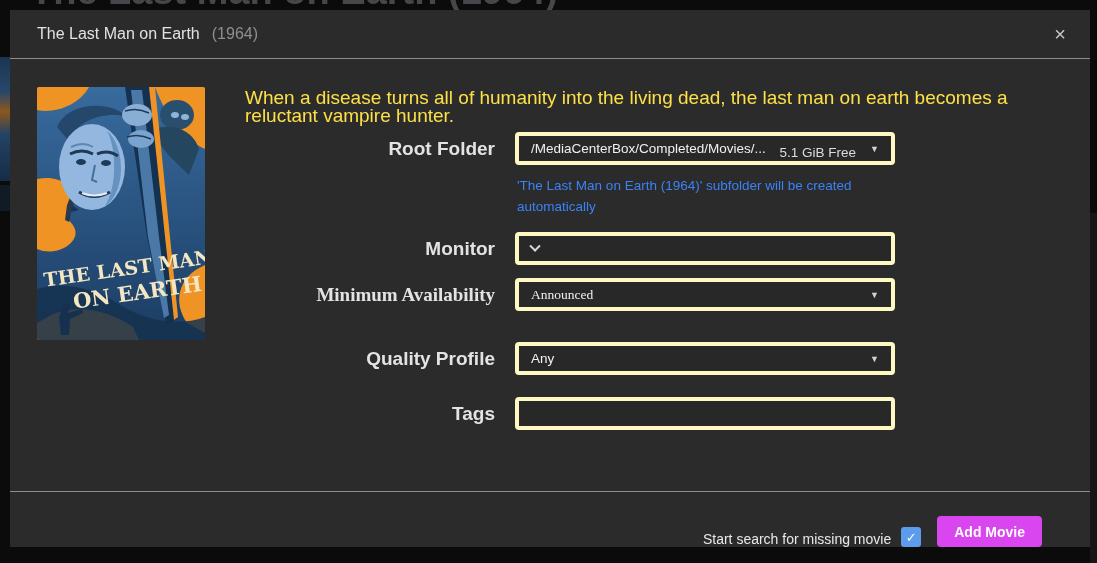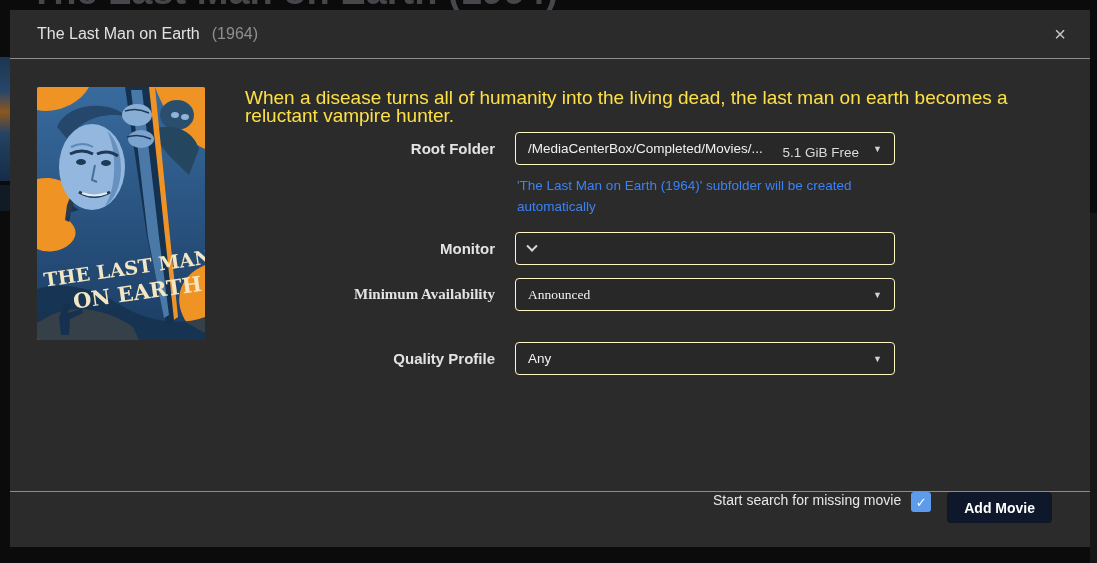--- a/index.html
+++ b/index.html
@@ -27,44 +27,44 @@
   .modal-body{ position:relative; height:431px; }
 
   .poster{ position:absolute; left:27px; top:28px; width:168px; height:253px; border-radius:2px;
     overflow:hidden; background:#1c3e66; }
   .poster svg{ display:block; width:100%; height:100%; }
 
   .overview{ position:absolute; left:235px; top:30px; right:38px; font-size:19px; line-height:18px;
     color:#fde047; }
 
   .form-row{ position:absolute; left:0; width:885px; height:33px; display:flex; align-items:center; }
-  .form-label{ width:485px; text-align:right; font-weight:bold; font-size:15px; color:#e3e3e3; }
-  .control{ margin-left:20px; width:380px; height:33px; border:1px solid #fef9c3; border-radius:4px;
+  .form-label{ width:485px; text-align:right; font-weight:bold; font-size:19px; color:#e3e3e3; }
+  .control{ margin-left:20px; width:380px; height:33px; border:4px solid #fef9c3; border-radius:4px;
     background:#282828; display:flex; align-items:center; padding:0 12px; color:#f0f0f0;
     font-size:13.5px; cursor:pointer; }
   .control .value{ flex:1; white-space:nowrap; overflow:hidden; }
   .control .free-space{ color:#dcdcdc; margin-right:14px; white-space:nowrap;margin-top:7px; }
   .caret-down{ font-size:9px; color:#d2d2d2; }
   .chevron{ width:8px; height:8px; border-right:2px solid #d8d8d8; border-bottom:2px solid #d8d8d8;
     transform:rotate(45deg) translate(-2px,-2px); }
   input.control{ cursor:text; }
   .helper-text{ position:absolute; left:507px; top:116px; width:372px; font-size:13.5px;
     line-height:21px; color:#3b82f6; }
 
   .row-root{ top:73px; }  .row-monitor{ top:173px; }  .row-minavail{ top:219px;font-family:Liberation Serif, serif; }
   .row-quality{ top:283px; }  .row-tags{ top:338px; }
 
   .modal-footer{ position:absolute; left:0; bottom:0; width:100%; height:56px;
-    border-top:1px solid #8d8d8d; display:flex; align-items:flex-start; justify-content:flex-end;
-    padding-right:38px; }
+    border-top:1px solid #8d8d8d; display:flex; align-items:flex-end; justify-content:flex-end;
+    padding-right:48px; }
   .search-label{ font-size:14px; color:#e8e8e8; }
   .checkbox{ width:20px; height:20px; margin-left:10px; border-radius:3px; background:#5d9cec;
     display:flex; align-items:center; justify-content:center; color:#fff; font-size:13px;
     font-weight:bold; cursor:pointer; }
-  .add-movie-btn{ margin-left:16px; height:31px; padding:0 17px; background:#0f172a; border:none;
+  .add-movie-btn{ margin-left:16px; height:31px; padding:0 17px; background:#d946ef; border:none;
     border-radius:4px; color:#fff; font-size:14px; font-weight:bold; cursor:pointer;
     font-family:inherit; }
 </style>
 </head>
 <body>
 
 <div class="stage">
 
   <div class="backdrop-title">The Last Man on Earth (1964)</div>
   <div class="poster-sliver-top"></div>
@@ -165,20 +165,24 @@
       </div>
 
       <div class="form-row row-quality">
         <div class="form-label">Quality Profile</div>
         <div class="control">
           <span class="value">Any</span>
           <span class="caret-down">▼</span>
         </div>
       </div>
 
+      <div class="form-row row-tags">
+        <div class="form-label">Tags</div>
+        <input class="control" value="" style="">
+      </div>
 
     </div>
 
     <div class="modal-footer">
       <span class="search-label">Start search for missing movie</span>
       <span class="checkbox">
         <span>✓</span>
       </span>
       <button class="add-movie-btn">Add Movie</button>
     </div>

